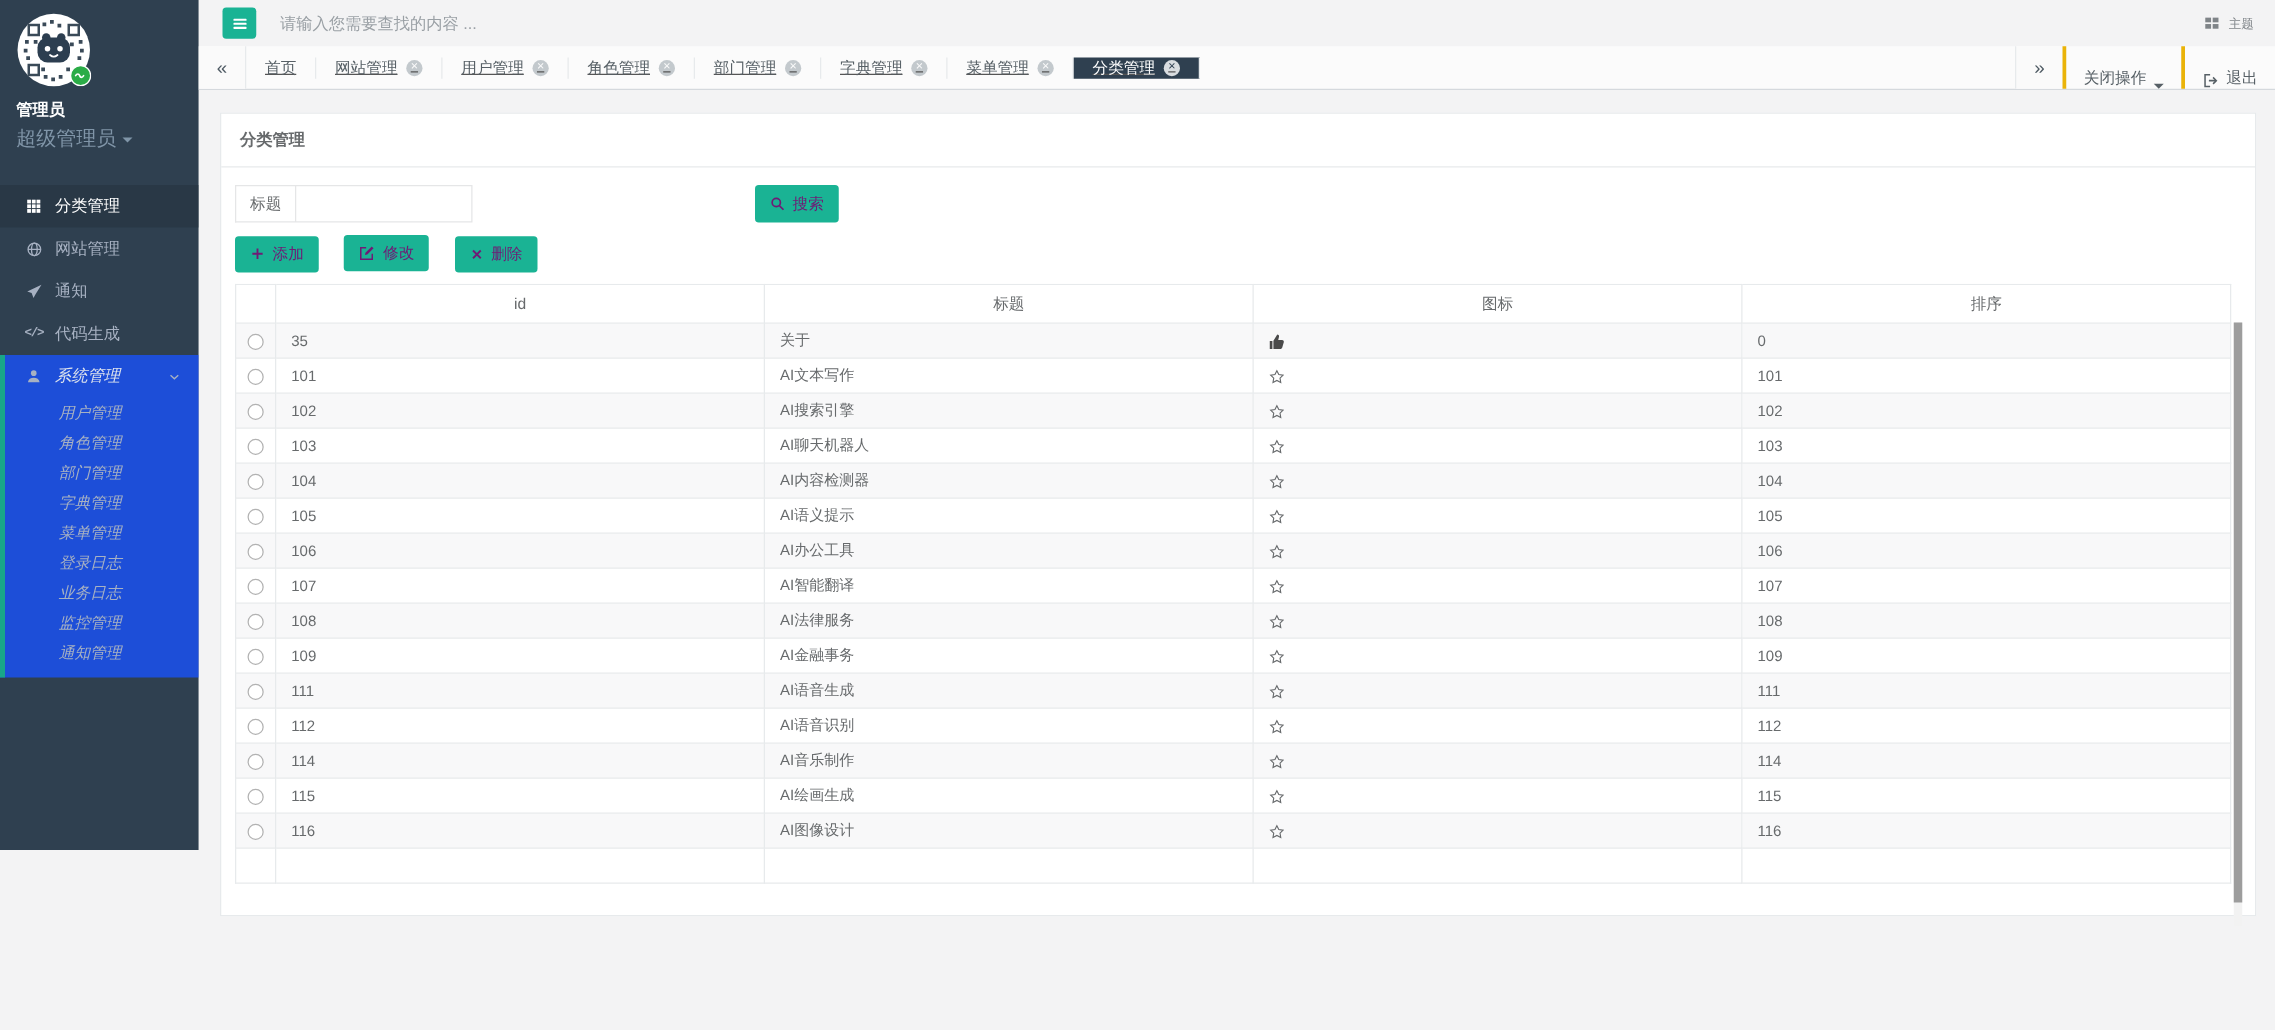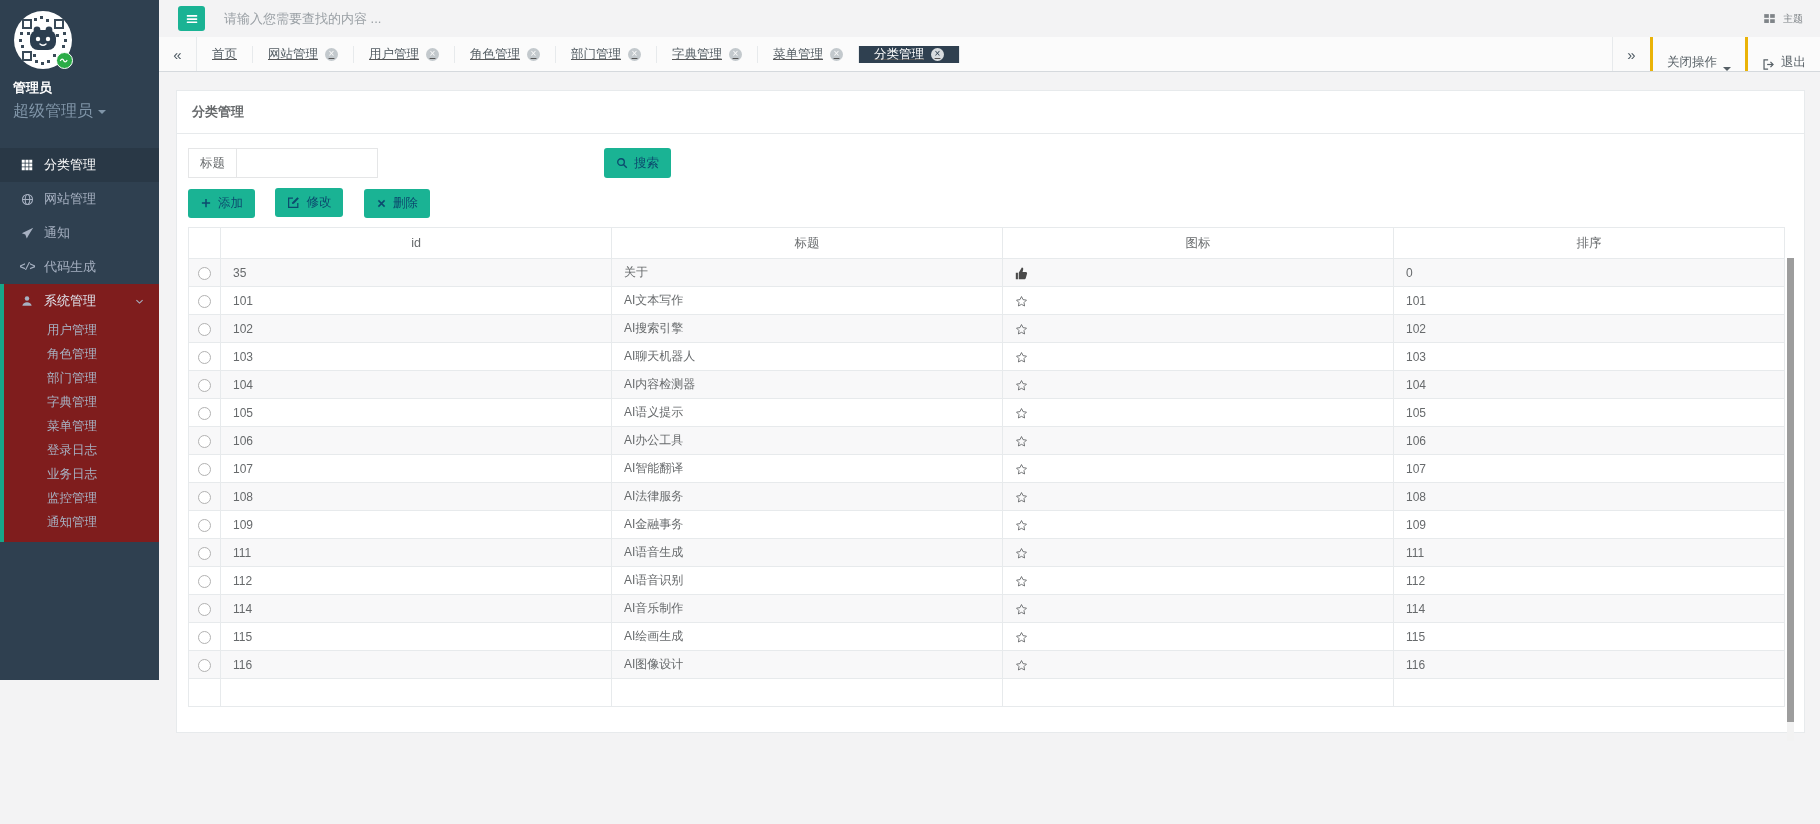--- a/index.html
+++ b/index.html
@@ -14,21 +14,21 @@
   .avatar svg { display:block; }
   .profile .name { margin-top:9px; color:#ffffff; font-weight:bold; font-size:13px; }
   .profile .role { margin-top:4px; color:#8095a8; font-size:16px; display:flex; align-items:center; gap:5px; cursor:pointer; }
   .caret { width:0; height:0; border-left:4px solid transparent; border-right:4px solid transparent; border-top:4px solid #8095a8; display:inline-block; }
   .menu { margin-top:12px; }
   .nav-item { height:34px; display:flex; align-items:center; gap:10px; padding-left:20px;
     color:#a7b1c2; font-size:13px; cursor:pointer; }
   .nav-item .ni-icon { width:14px; display:flex; justify-content:center; color:#a7b1c2; }
   .nav-item.active { background:#293846; color:#fff; }
   .nav-item.active .ni-icon { color:#fff; }
-  .nav-group.open { background:#7f1d1d; border-left:4px solid #18a689; }
+  .nav-group.open { background:#1d4ed8; border-left:4px solid #18a689;font-style:italic; }
   .nav-group.open > .nav-item { padding-left:16px; color:#dfe4ed; }
   .nav-group.open .chev { margin-left:auto; margin-right:14px; color:#a7b1c2; }
   .subitem { height:24px; line-height:24px; padding-left:43px; color:#a7b1c2; font-size:12.5px; cursor:pointer; }
   .nav-group .submenu { padding-bottom:8px; }
   .txt-icon { font-size:10px; letter-spacing:-1px; font-weight:bold; font-family:"Liberation Mono","DejaVu Sans Mono",monospace; }
 
   
   .main { flex:1; display:flex; flex-direction:column; height:824px; min-width:0; }
 
   .topbar { height:37px; background:#f3f3f4; display:flex; align-items:center; }
@@ -62,21 +62,21 @@
   .card { background:#fff; border:1px solid #e7eaec; height:643px; }
   .card-header { padding:12px 15px; font-size:13px; font-weight:bold; color:#676a6c; border-bottom:1px solid #e7eaec; }
   .card-body { padding:14px 10px 0 11px; }
 
   .search-row { display:flex; align-items:center; margin-bottom:10px; height:30px; }
   .input-group { display:flex; height:30px; }
   .ig-addon { padding:0 11px; line-height:28px; border:1px solid #e5e6e7; border-right:none;
     color:#676a6c; font-size:12.5px; background:#fff; }
   .ig-input { width:142px; height:30px; border:1px solid #e5e6e7; outline:none; padding:0 8px;
     font-size:12.5px; color:#676a6c; font-family:inherit; }
-  .btn { height:30px; background:#1ab394; color:#0c4a6e; border:none; border-radius:3px; padding:14px 12px;
+  .btn { height:30px; background:#1ab394; color:#701a75; border:none; border-radius:3px; padding:14px 12px;
     font-size:12.5px; display:inline-flex; align-items:center; gap:6px; cursor:pointer; font-family:inherit; }
   .btn-search { margin-left:226px; }
   .btn-row { margin-bottom:4px; }
   .btn-row .btn { margin-right:16px; height:29px; }
 
   .table-wrap { position:relative; padding-right:9px; height:516px; overflow:hidden; margin-top:9px; }
   table { width:100%; border-collapse:collapse; table-layout:fixed; background:#fff; }
   th { height:31px; border:1px solid #e7eaec; font-weight:normal; color:#676a6c; font-size:12.5px; text-align:center; }
   td { height:28px; border:1px solid #e7eaec; padding:0 12px; font-size:12px; color:#676a6c;
     overflow:hidden; white-space:nowrap; }

